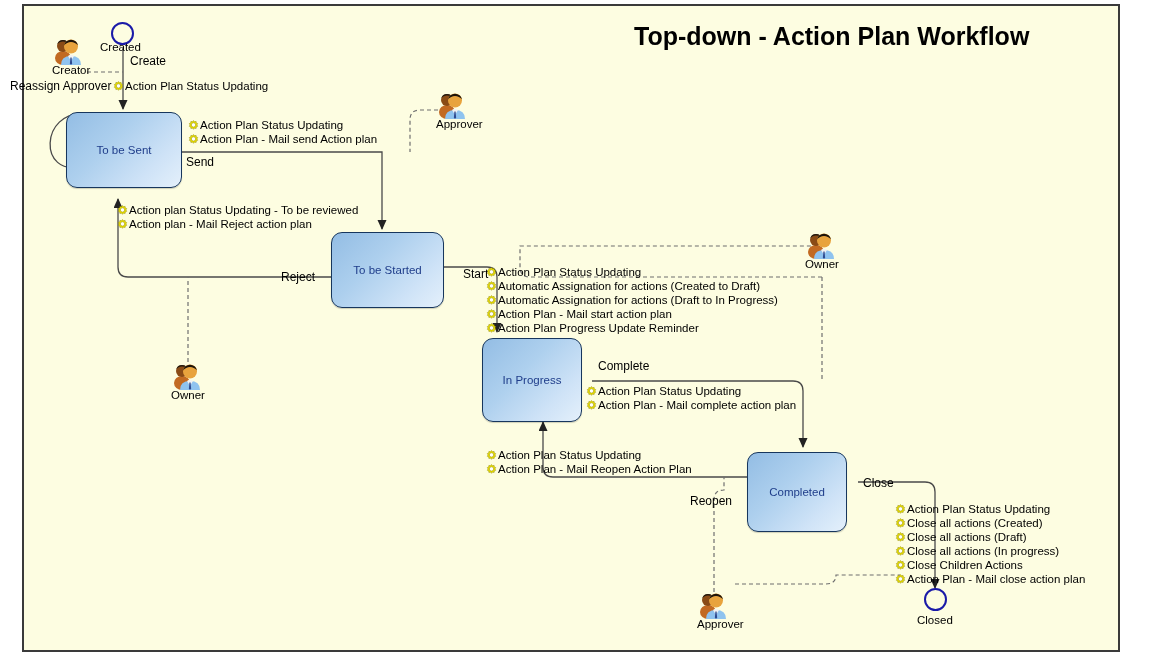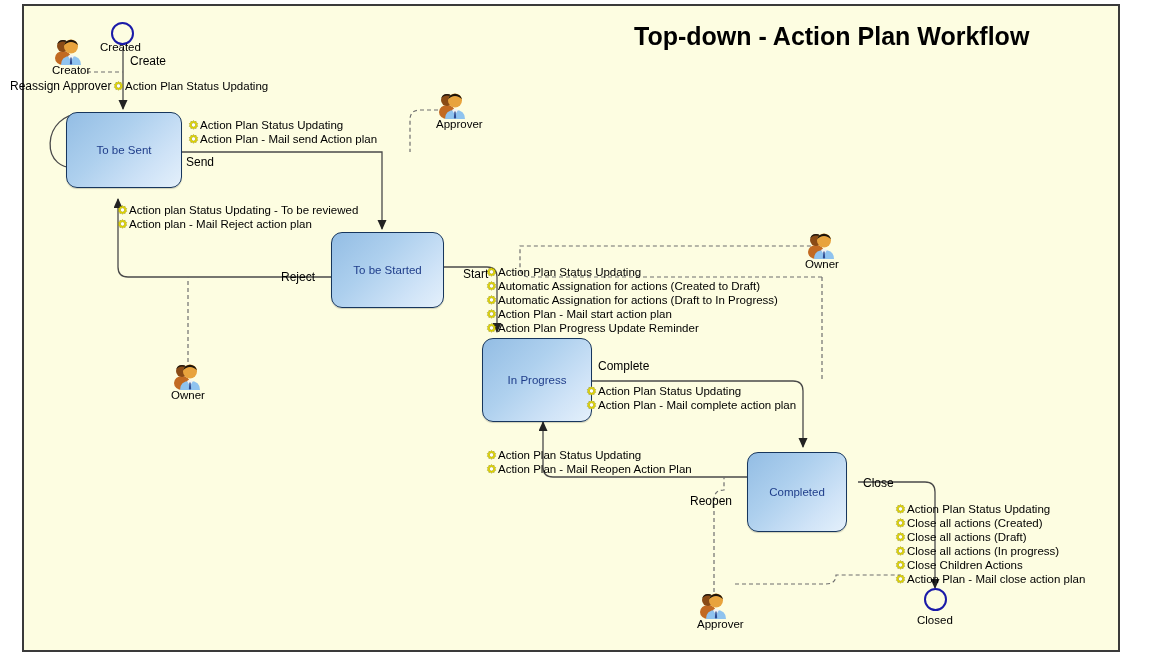--- a/index.html
+++ b/index.html
@@ -179,21 +179,21 @@
   <div class="node-label" style="left:917px; top:614px;">Closed</div>
 
   <div class="state" style="left:66px; top:112px; width:116px; height:76px;">
     <span>To be Sent</span>
   </div>
 
   <div class="state" style="left:331px; top:232px; width:113px; height:76px;">
     <span>To be Started</span>
   </div>
 
-  <div class="state" style="left:482px; top:338px; width:110px; height:84px;">
+  <div class="state" style="left:482px; top:338px; width:100px; height:84px;">
     <span>In Progress</span>
   </div>
 
   <div class="state" style="left:747px; top:452px; width:100px; height:80px;">
     <span>Completed</span>
   </div>
 
   <div class="tlabel" style="left:130px; top:55px;">Create</div>
   <div class="tlabel" style="left:10px; top:80px;">Reassign Approver</div>
   <div class="tlabel" style="left:186px; top:156px;">Send</div>

